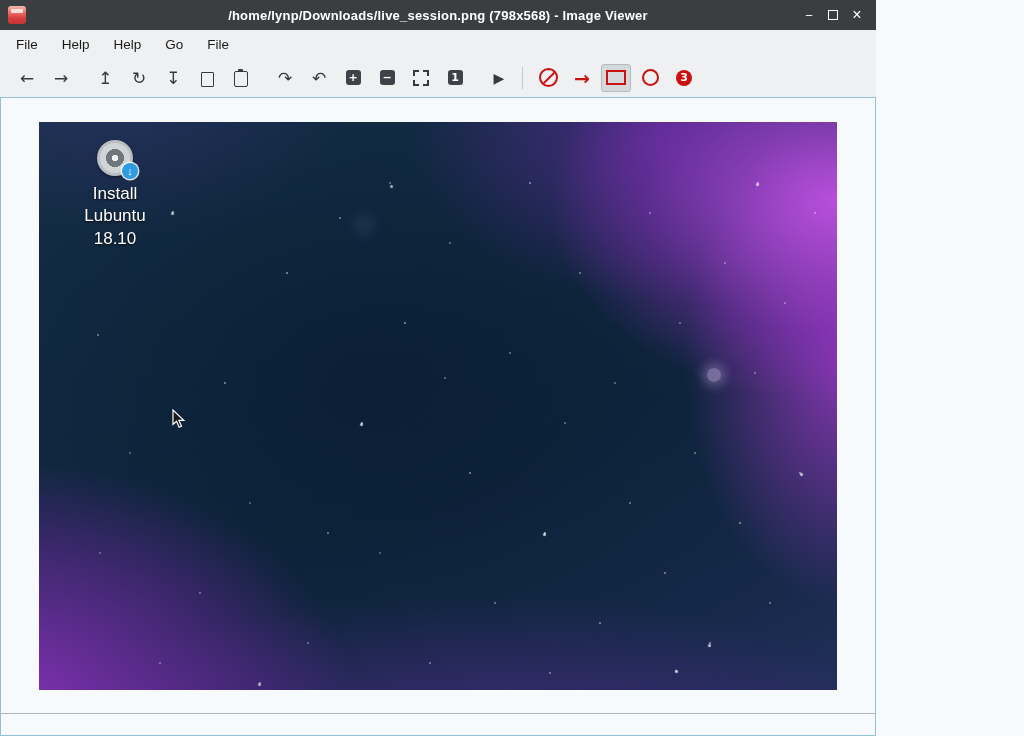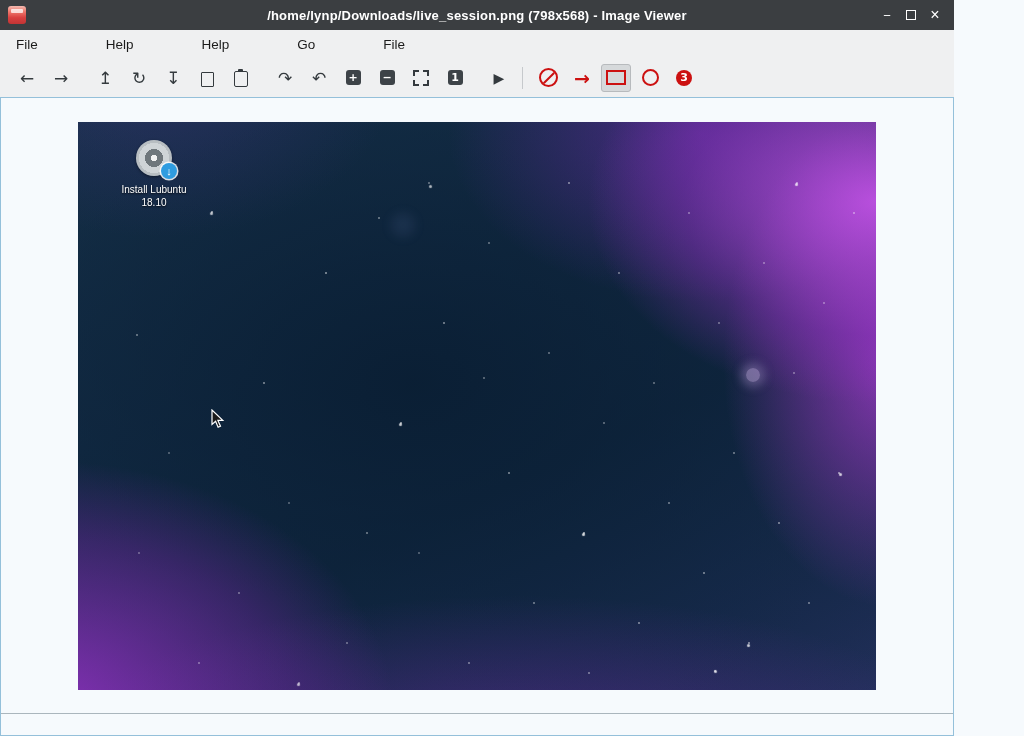--- a/index.html
+++ b/index.html
@@ -1,31 +1,31 @@
 <!DOCTYPE html>
 <html><head>
 <meta charset="utf-8">
 <style>
   html,body{margin:0;padding:0;}
   body{width:1024px;height:736px;overflow:hidden;font-family:"Liberation Sans",sans-serif;background:#f6fafd;}
-  .window{width:954px;height:736px;display:flex;flex-direction:column;}
+  .window{width:876px;height:736px;display:flex;flex-direction:column;}
 
   
   .titlebar{height:30px;background:#3b3e41;display:flex;align-items:center;position:relative;flex:0 0 auto;}
   .app-icon{width:18px;height:18px;margin-left:8px;border-radius:3px;position:relative;z-index:2;
     background:linear-gradient(180deg,#f2b9b0 0%,#ef7a6e 30%,#d94040 65%,#c23434 100%);}
   .app-icon::before{content:"";position:absolute;left:3px;top:3px;right:3px;height:4px;background:rgba(255,255,255,.75);border-radius:1px;}
   .titlebar .title{position:absolute;left:0;right:0;text-align:center;color:#ffffff;font-weight:bold;font-size:13px;letter-spacing:.2px;}
   .win-controls{margin-left:auto;display:flex;align-items:center;gap:6px;padding-right:10px;z-index:2;}
   .win-btn{width:18px;height:18px;display:flex;align-items:center;justify-content:center;color:#fff;font-size:13px;cursor:default;}
   .max-box{display:inline-block;width:8px;height:8px;border:1px solid #fff;}
   .close-glyph{font-size:16px;line-height:16px;}
 
   
-  .menubar{height:28px;background:#eff0f1;display:flex;align-items:center;padding-left:4px;flex:0 0 auto;gap:44px;}
+  .menubar{height:28px;background:#eff0f1;display:flex;align-items:center;padding-left:4px;flex:0 0 auto;}
   .menu-item{padding:5px 12px;font-size:13.5px;color:#1b1b1b;cursor:default;}
 
   
   .toolbar{height:39px;background:#eff0f1;display:flex;align-items:center;padding-left:12px;flex:0 0 auto;}
   .tb{width:30px;height:28px;display:flex;align-items:center;justify-content:center;background:none;border:1px solid transparent;
       font-family:"DejaVu Sans",sans-serif;font-size:17px;color:#343a3e;margin-right:4px;padding:0;border-radius:3px;}
   .tb.selected{background:#d6d9db;border-color:#b7babd;}
   .gap{width:10px;flex:0 0 auto;}
   .sep{width:1px;height:22px;background:#c6c9cc;margin:0 10px 0 4px;flex:0 0 auto;}
   .sq{width:15px;height:15px;background:#3d4348;color:#fff;border-radius:3px;font-size:11px;line-height:15px;text-align:center;font-weight:bold;}
@@ -88,21 +88,21 @@
   .glow{position:absolute;left:668px;top:246px;width:14px;height:14px;border-radius:50%;
     background:rgba(195,175,225,.5);box-shadow:0 0 10px 5px rgba(180,160,215,.35), -350px -150px 12px 5px rgba(120,140,200,.12);}
 
   
   .desktop-icon{position:absolute;left:21px;top:18px;width:110px;text-align:center;color:#ffffff;}
   .disc{width:36px;height:36px;margin:0 auto;border-radius:50%;position:relative;
     background:radial-gradient(circle at 50% 50%, #f2f2f2 0 3px, #6f777c 3px 9px, #cfd4d7 9px 15px, #b8bec2 15px 18px);
     box-shadow:0 1px 3px rgba(0,0,0,.45);}
   .dl-badge{position:absolute;right:-5px;bottom:-3px;width:16px;height:16px;border-radius:50%;background:#2f9ce0;
     color:#fff;font-size:11px;line-height:16px;font-weight:bold;text-align:center;box-shadow:0 0 0 1.5px rgba(255,255,255,.85);}
-  .icon-label{margin-top:7px;font-size:10px;line-height:1.35;text-shadow:0 1px 2px rgba(0,0,0,.85);}
+  .icon-label{margin-top:7px;font-size:17px;line-height:1.35;text-shadow:0 1px 2px rgba(0,0,0,.85);}
 
   
   .cursor{position:absolute;left:133px;top:287px;}
 </style>
 </head>
 <body>
 
 <div class="window">
 
   <div class="titlebar">

